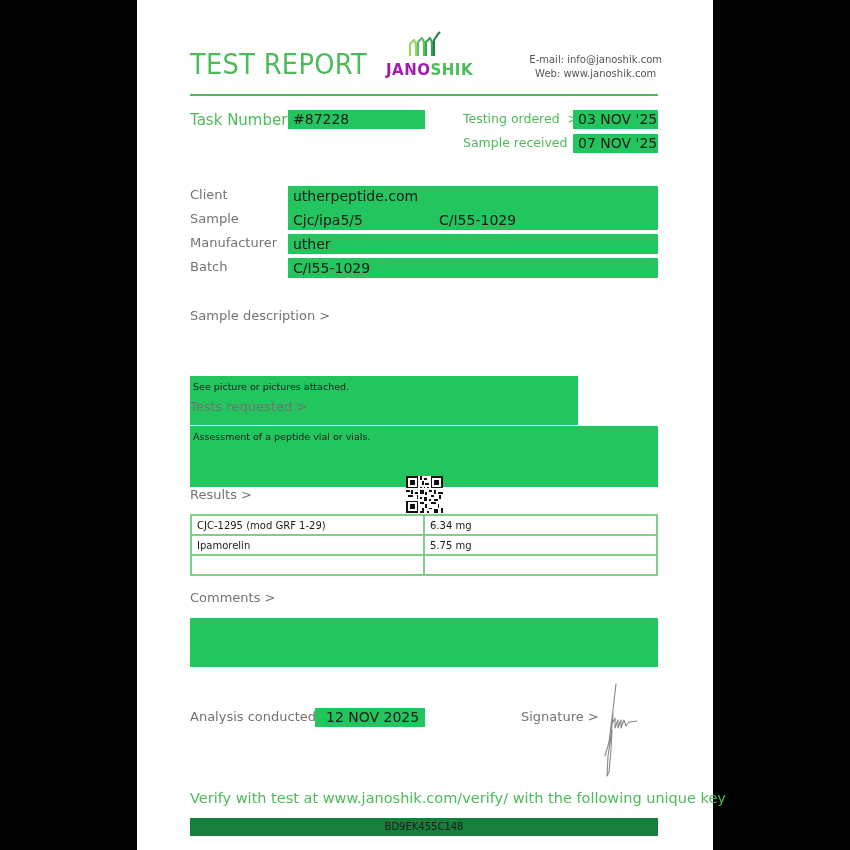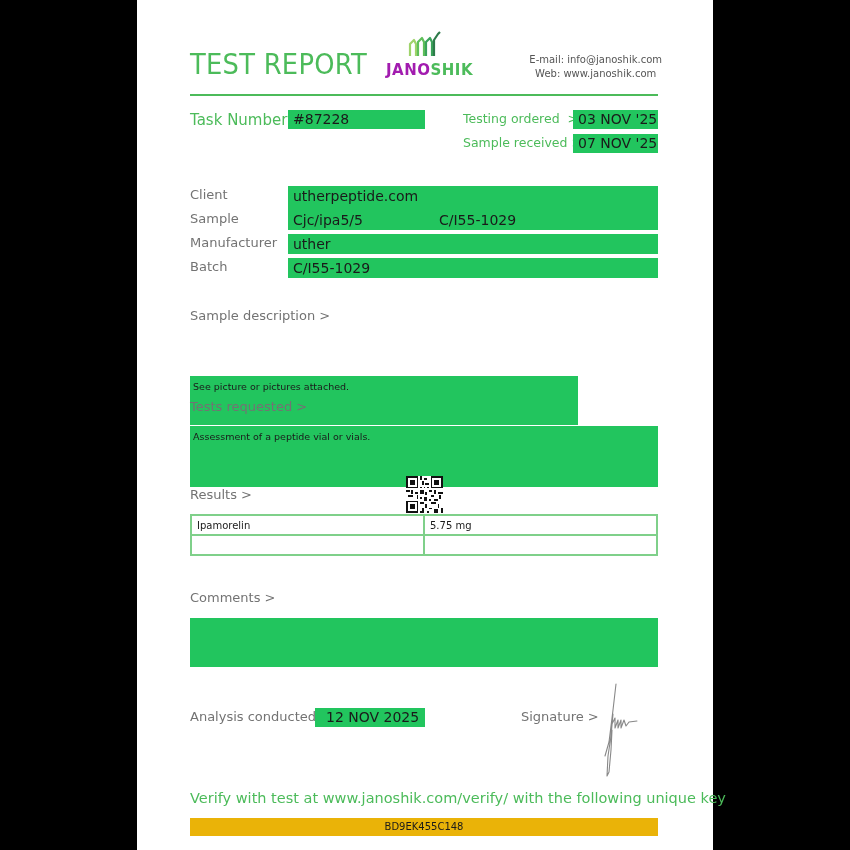--- a/index.html
+++ b/index.html
@@ -46,21 +46,21 @@
     }
     table.results td {
       border: 2px solid #7fd08a; height: 20px; font-size: 10px;
       color: #1a1a1a; padding: 0 5px; width: 50%;
     }
     .qr { left: 269px; top: 476px; width: 37px; height: 37px; }
     .verify {
       left: 53px; top: 790px; font-size: 14.5px; color: #4cbb5a; white-space: nowrap;
     }
     .key-box {
-      left: 53px; top: 818px; width: 468px; height: 18px; background: #eab308;
+      left: 53px; top: 818px; width: 468px; height: 18px; background: #15803d;
       font-size: 10px; color: #1a1a1a; text-align: center; line-height: 18px;
     }
   </style>
 </head>
 <body>
 
 <div class="page">
 
   <div class="abs title">TEST REPORT</div>
 
@@ -176,20 +176,24 @@
         <rect x="13" y="18" width="2" height="1"></rect>
         <rect x="16" y="19" width="2" height="2"></rect>
         <rect x="20" y="18" width="1" height="3"></rect>
       <rect x="8" y="20" width="2" height="1"></rect>
         <rect x="12" y="20" width="1" height="1"></rect>
     </g>
   </svg>
 
   <table class="results">
     <tbody>
+        <tr>
+      <td>CJC-1295 (mod GRF 1-29)</td>
+      <td>6.34 mg</td>
+    </tr>
     <tr>
       <td>Ipamorelin</td>
       <td>5.75 mg</td>
     </tr>
     <tr>
       <td></td>
       <td></td>
     </tr>
   </tbody>
     </table>

